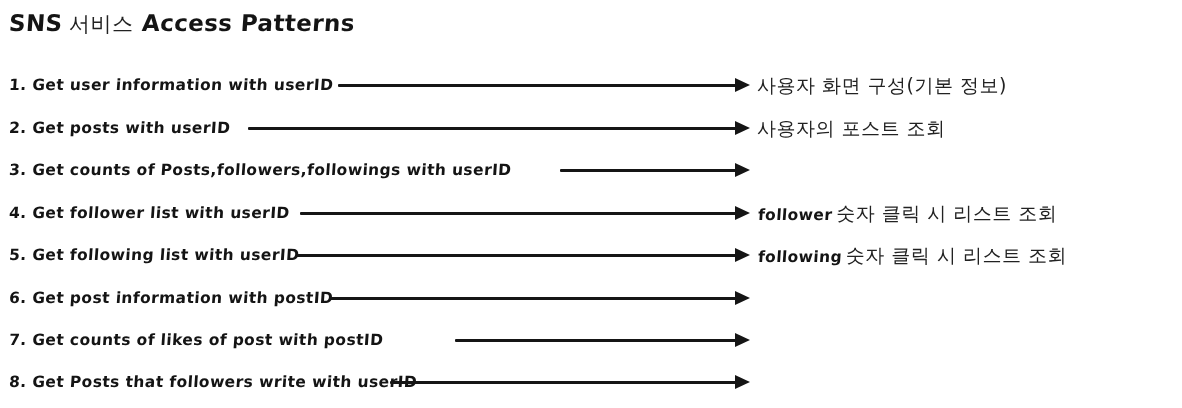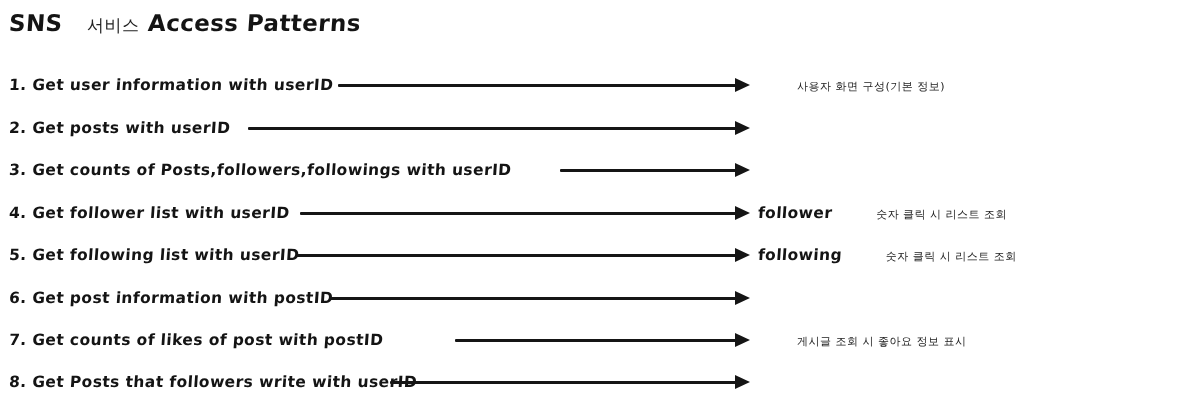--- a/index.html
+++ b/index.html
@@ -43,21 +43,21 @@
   
   #title {
     position: absolute;
     left: 8px;
     top: 8px;
     font-size: 23px;
     line-height: 30px;
     white-space: nowrap;
   }
   #title .hand { font-size: 23px; }
-  #title .korean { font-size: 17px; font-weight: 500; margin-left: 18px; }
+  #title .korean { font-size: 21px; font-weight: 500; }
 
   
   .row {
     position: absolute;
     left: 0;
     width: 1182px;
     height: 30px;
     display: block;
   }
 
@@ -97,21 +97,21 @@
 
   .row-right {
     position: absolute;
     top: 0;
     left: 757px;
     height: 30px;
     line-height: 30px;
     white-space: nowrap;
     font-size: 15px;
   }
-  .row-right .korean { font-size: 11px; margin-left: 40px; }
+  .row-right .korean { font-size: 19px; }
   .row-right .hand { font-size: 15.5px; }
 </style>
 </head>
 <body>
 
 <div id="page">
 
   <div id="title">
     <span class="hand">SNS</span>
     <span class="korean">서비스</span>
@@ -126,20 +126,21 @@
           <div class="head" style="left: 397px;"></div>
         </div>
         <div class="row-right"><span class="korean">사용자 화면 구성(기본 정보)</span></div>
       </div>
       <div class="row" style="top: 113px;">
         <div class="row-left"><span class="hand">2. Get posts with userID</span></div>
         <div class="arrow" style="left: 248px; width: 502px;">
           <div class="shaft" style="width: 488px;"></div>
           <div class="head" style="left: 487px;"></div>
         </div>
+        <div class="row-right"><span class="korean">사용자의 포스트 조회</span></div>
       </div>
       <div class="row" style="top: 155px;">
         <div class="row-left"><span class="hand">3. Get counts of Posts,followers,followings with userID</span></div>
         <div class="arrow" style="left: 560px; width: 190px;">
           <div class="shaft" style="width: 176px;"></div>
           <div class="head" style="left: 175px;"></div>
         </div>
       </div>
       <div class="row" style="top: 198px;">
         <div class="row-left"><span class="hand">4. Get follower list with userID</span></div>
@@ -163,21 +164,20 @@
           <div class="shaft" style="width: 406px;"></div>
           <div class="head" style="left: 405px;"></div>
         </div>
       </div>
       <div class="row" style="top: 325px;">
         <div class="row-left"><span class="hand">7. Get counts of likes of post with postID</span></div>
         <div class="arrow" style="left: 455px; width: 295px;">
           <div class="shaft" style="width: 281px;"></div>
           <div class="head" style="left: 280px;"></div>
         </div>
-        <div class="row-right"><span class="korean">게시글 조회 시 좋아요 정보 표시</span></div>
       </div>
       <div class="row" style="top: 367px;">
         <div class="row-left"><span class="hand">8. Get Posts that followers write with userID</span></div>
         <div class="arrow" style="left: 390px; width: 360px;">
           <div class="shaft" style="width: 346px;"></div>
           <div class="head" style="left: 345px;"></div>
         </div>
       </div>
     </div>
 

